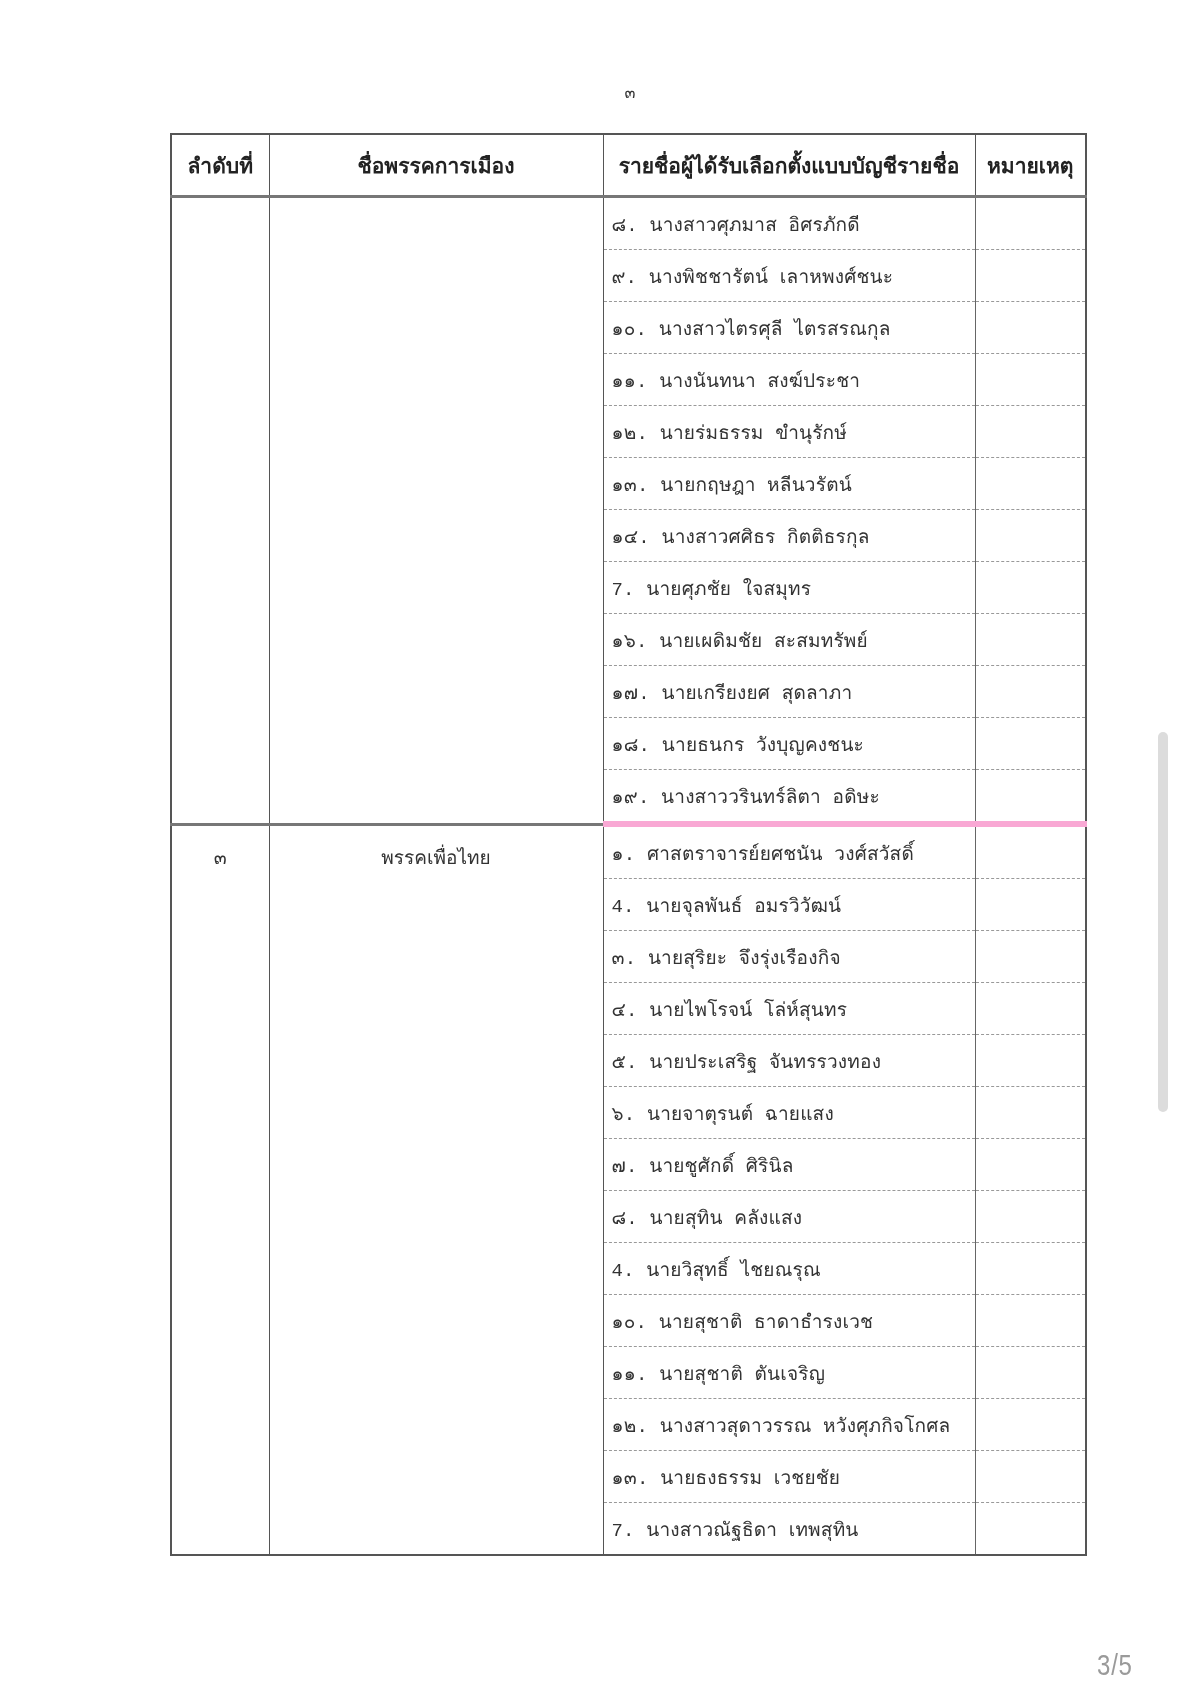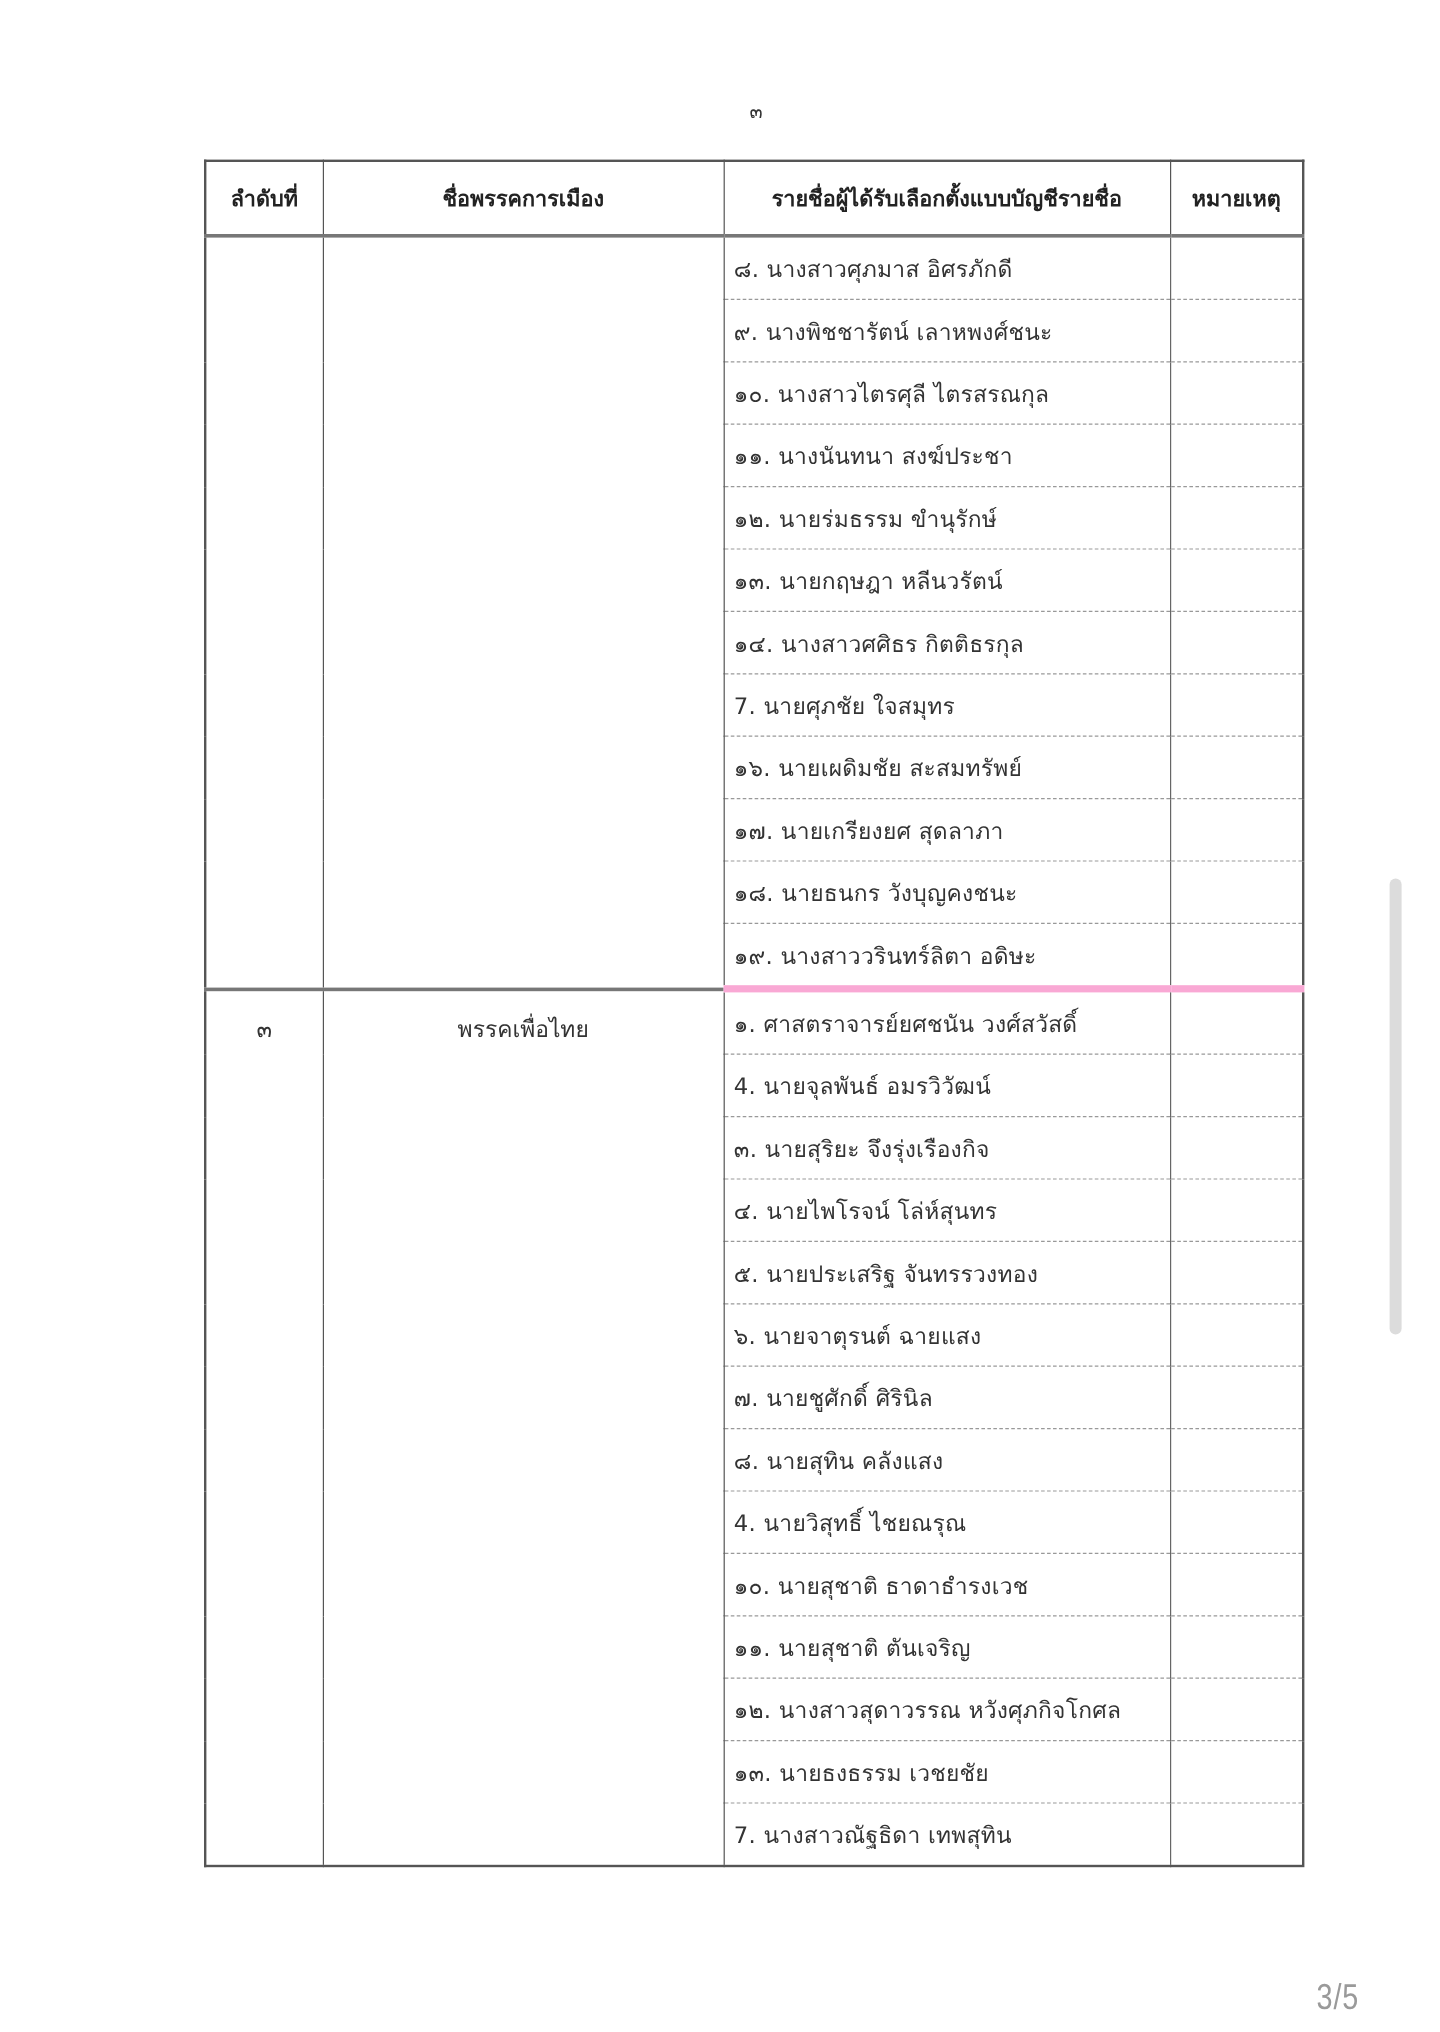--- a/index.html
+++ b/index.html
@@ -15,25 +15,25 @@
     position: absolute; top: 133px; left: 170px;
     border-collapse: collapse; table-layout: fixed;
     width: 915px;
     border: 2px solid #555;
   }
   table.doc-table col.c1 { width: 98px; }
   table.doc-table col.c2 { width: 334px; }
   table.doc-table col.c3 { width: 372px; }
   table.doc-table col.c4 { width: 111px; }
   th {
-    height: 60px; font-size: 18px; font-weight: bold; color: #222;
+    height: 60px; font-size: 21px; font-weight: bold; color: #222;
     border: 1.5px solid #555; border-bottom: 3px solid #777;
     text-align: center; vertical-align: middle; padding: 0;
   }
-  td { padding: 0; font-size: 19px; color: #333; }
+  td { padding: 0; font-size: 19px; color: #333; font-family: Liberation Mono, monospace; }
   td.seq, td.party {
     border-left: 1.5px solid #555; border-right: 1.5px solid #555;
     vertical-align: top; text-align: center; padding-top: 16px;
   }
   td.name {
     height: 51px; border-left: 1.5px solid #666; border-right: 1.5px solid #666;
     border-bottom: 1.5px dashed #999; padding-left: 8px; vertical-align: middle;
     white-space: nowrap; letter-spacing: 0.2px;
   }
   td.note {

